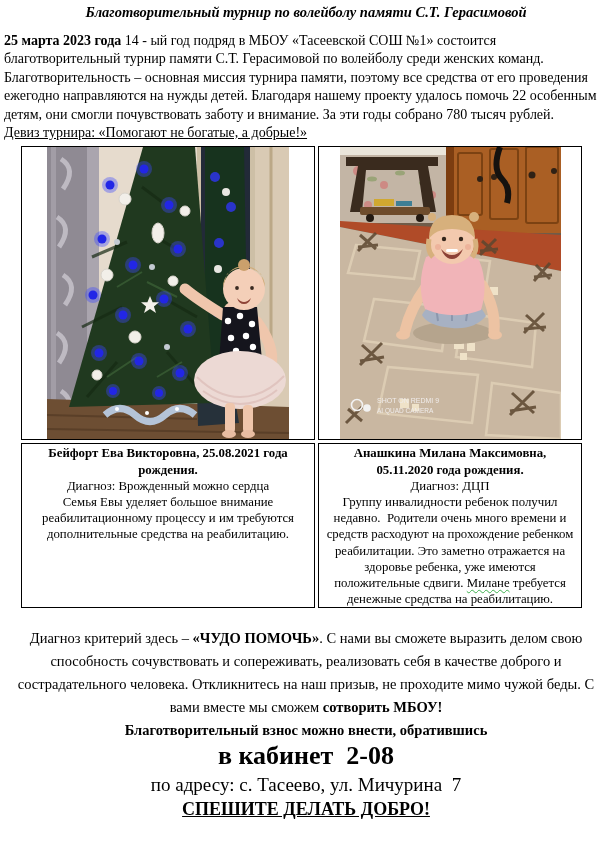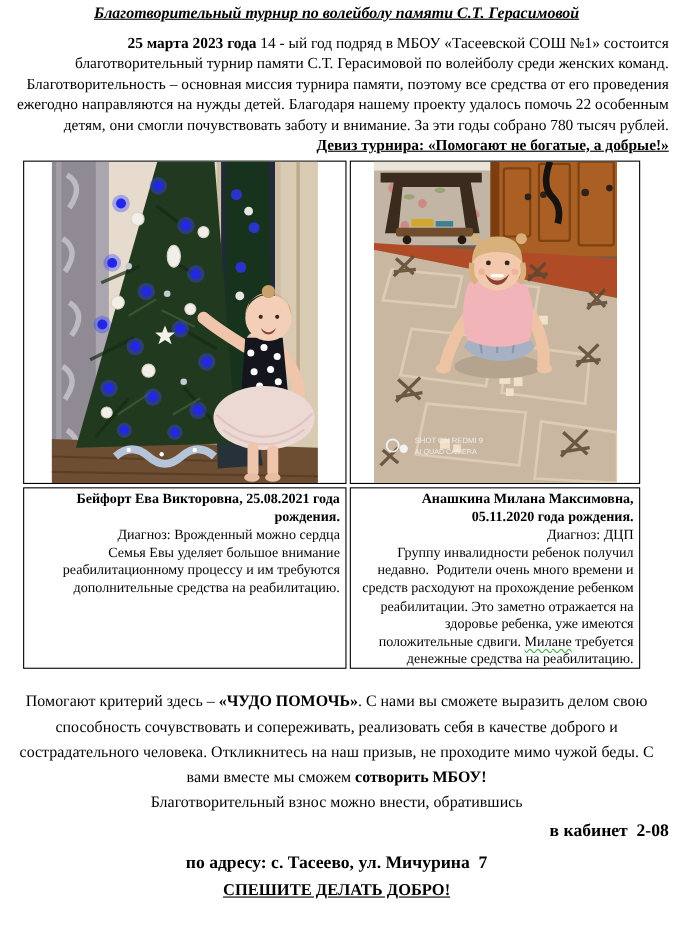--- a/index.html
+++ b/index.html
@@ -4,54 +4,54 @@
 <style>
   html,body{margin:0;padding:0;background:#fff;}
   body{
     width:612px;height:844px;overflow:hidden;
     font-family:"Liberation Serif","DejaVu Serif",serif;
     color:#000;position:relative;
   }
   .page{padding:4px 4px 0 4px;}
   .doc-title{
     text-align:center;font-weight:bold;font-style:italic;
-    font-size:14.5px;line-height:17px;margin:0;text-decoration:underline;
-  }
-  .intro{margin-top:11px;text-align:right;font-size:14px;line-height:18.4px;}
+    font-size:14.5px;line-height:17px;margin:0;
+  }
+  .intro{margin-top:11px;text-align:left;font-size:14px;line-height:18.4px;}
   .intro p{margin:0;}
   .b{font-weight:bold;}
-  .motto{font-weight:bold;text-decoration:underline;margin-top:40px;}
+  .motto{font-weight:normal;text-decoration:underline;margin-top:40px;}
   table.photo-table{
     border-collapse:separate;border-spacing:3px;
     table-layout:fixed;margin:1px 0 0 14px;
   }
   table.photo-table td{
     border:1.5px solid #000;vertical-align:top;background:#fff;
   }
   td.photo-cell{width:292px;height:292px;padding:0;text-align:center;}
   td.photo-cell.right{width:262px;}
   td.caption-cell{
     height:152px;padding:1px 5px 0 5px;
-    font-size:12.8px;line-height:16.2px;text-align:right;margin-top:47px;
+    font-size:12.8px;line-height:16.2px;text-align:center;margin-top:47px;
   }
   .cap-name{font-weight:bold;}
   .prewrap{white-space:pre-wrap;}
   .squiggle{
     text-decoration:underline;
     text-decoration-style:wavy;
     text-decoration-color:#3faf4f;
     text-decoration-thickness:1px;
     text-underline-offset:2px;
   }
   .outro{margin-top:16px;text-align:center;font-size:14.5px;line-height:23px;}
   .outro p{margin:0;}
-  .donation-line{font-weight:normal;}
-  .room-line{font-weight:bold;font-size:16px;line-height:28px;text-align:right;}
-  .address-line{font-weight:bold;font-size:16px;line-height:29px;}
-  .final-line{font-weight:bold;font-size:15px;line-height:20px;text-decoration:underline;}
+  .donation-line{font-weight:bold;}
+  .room-line{font-weight:bold;font-size:26px;line-height:28px;}
+  .address-line{font-weight:normal;font-size:19px;line-height:29px;}
+  .final-line{font-weight:bold;font-size:18px;line-height:20px;text-decoration:underline;}
   svg{display:inline-block;vertical-align:top;}
 </style>
 </head>
 <body>
 
 <div class="page">
 
   <p class="doc-title">Благотворительный турнир по волейболу памяти С.Т. Герасимовой</p>
 
   <div class="intro">
@@ -303,20 +303,20 @@
       <td class="caption-cell">
         <div class="cap-name">Анашкина Милана Максимовна, 05.11.2020 года рождения.</div>
         <div>Диагноз: ДЦП</div>
         <div class="prewrap"><span>Группу инвалидности ребенок получил недавно.  Родители очень много времени и средств расходуют на прохождение ребенком реабилитации. Это заметно отражается на здоровье ребенка, уже имеются положительные сдвиги. </span><span class="squiggle">Милане</span><span> требуется денежные средства на реабилитацию.</span></div>
       </td>
     </tr>
   </tbody>
     </table>
 
   <div class="outro">
-    <p><span>Помогают критерий здесь – </span><span class="b">«ЧУДО ПОМОЧЬ»</span><span>. С нами вы сможете выразить делом свою способность сочувствовать и сопереживать, реализовать себя в качестве доброго и сострадательного человека. Откликнитесь на наш призыв, не проходите мимо чужой беды. С вами вместе мы сможем </span><span class="b">сотворить МБОУ!</span></p>
+    <p><span>Диагноз критерий здесь – </span><span class="b">«ЧУДО ПОМОЧЬ»</span><span>. С нами вы сможете выразить делом свою способность сочувствовать и сопереживать, реализовать себя в качестве доброго и сострадательного человека. Откликнитесь на наш призыв, не проходите мимо чужой беды. С вами вместе мы сможем </span><span class="b">сотворить МБОУ!</span></p>
     <p class="donation-line">Благотворительный взнос можно внести, обратившись</p>
     <p class="room-line prewrap">в кабинет  2-08</p>
     <p class="address-line prewrap">по адресу: с. Тасеево, ул. Мичурина  7</p>
     <p><span class="final-line">СПЕШИТЕ ДЕЛАТЬ ДОБРО!</span></p>
   </div>
 
 </div>
 
 </body></html>

